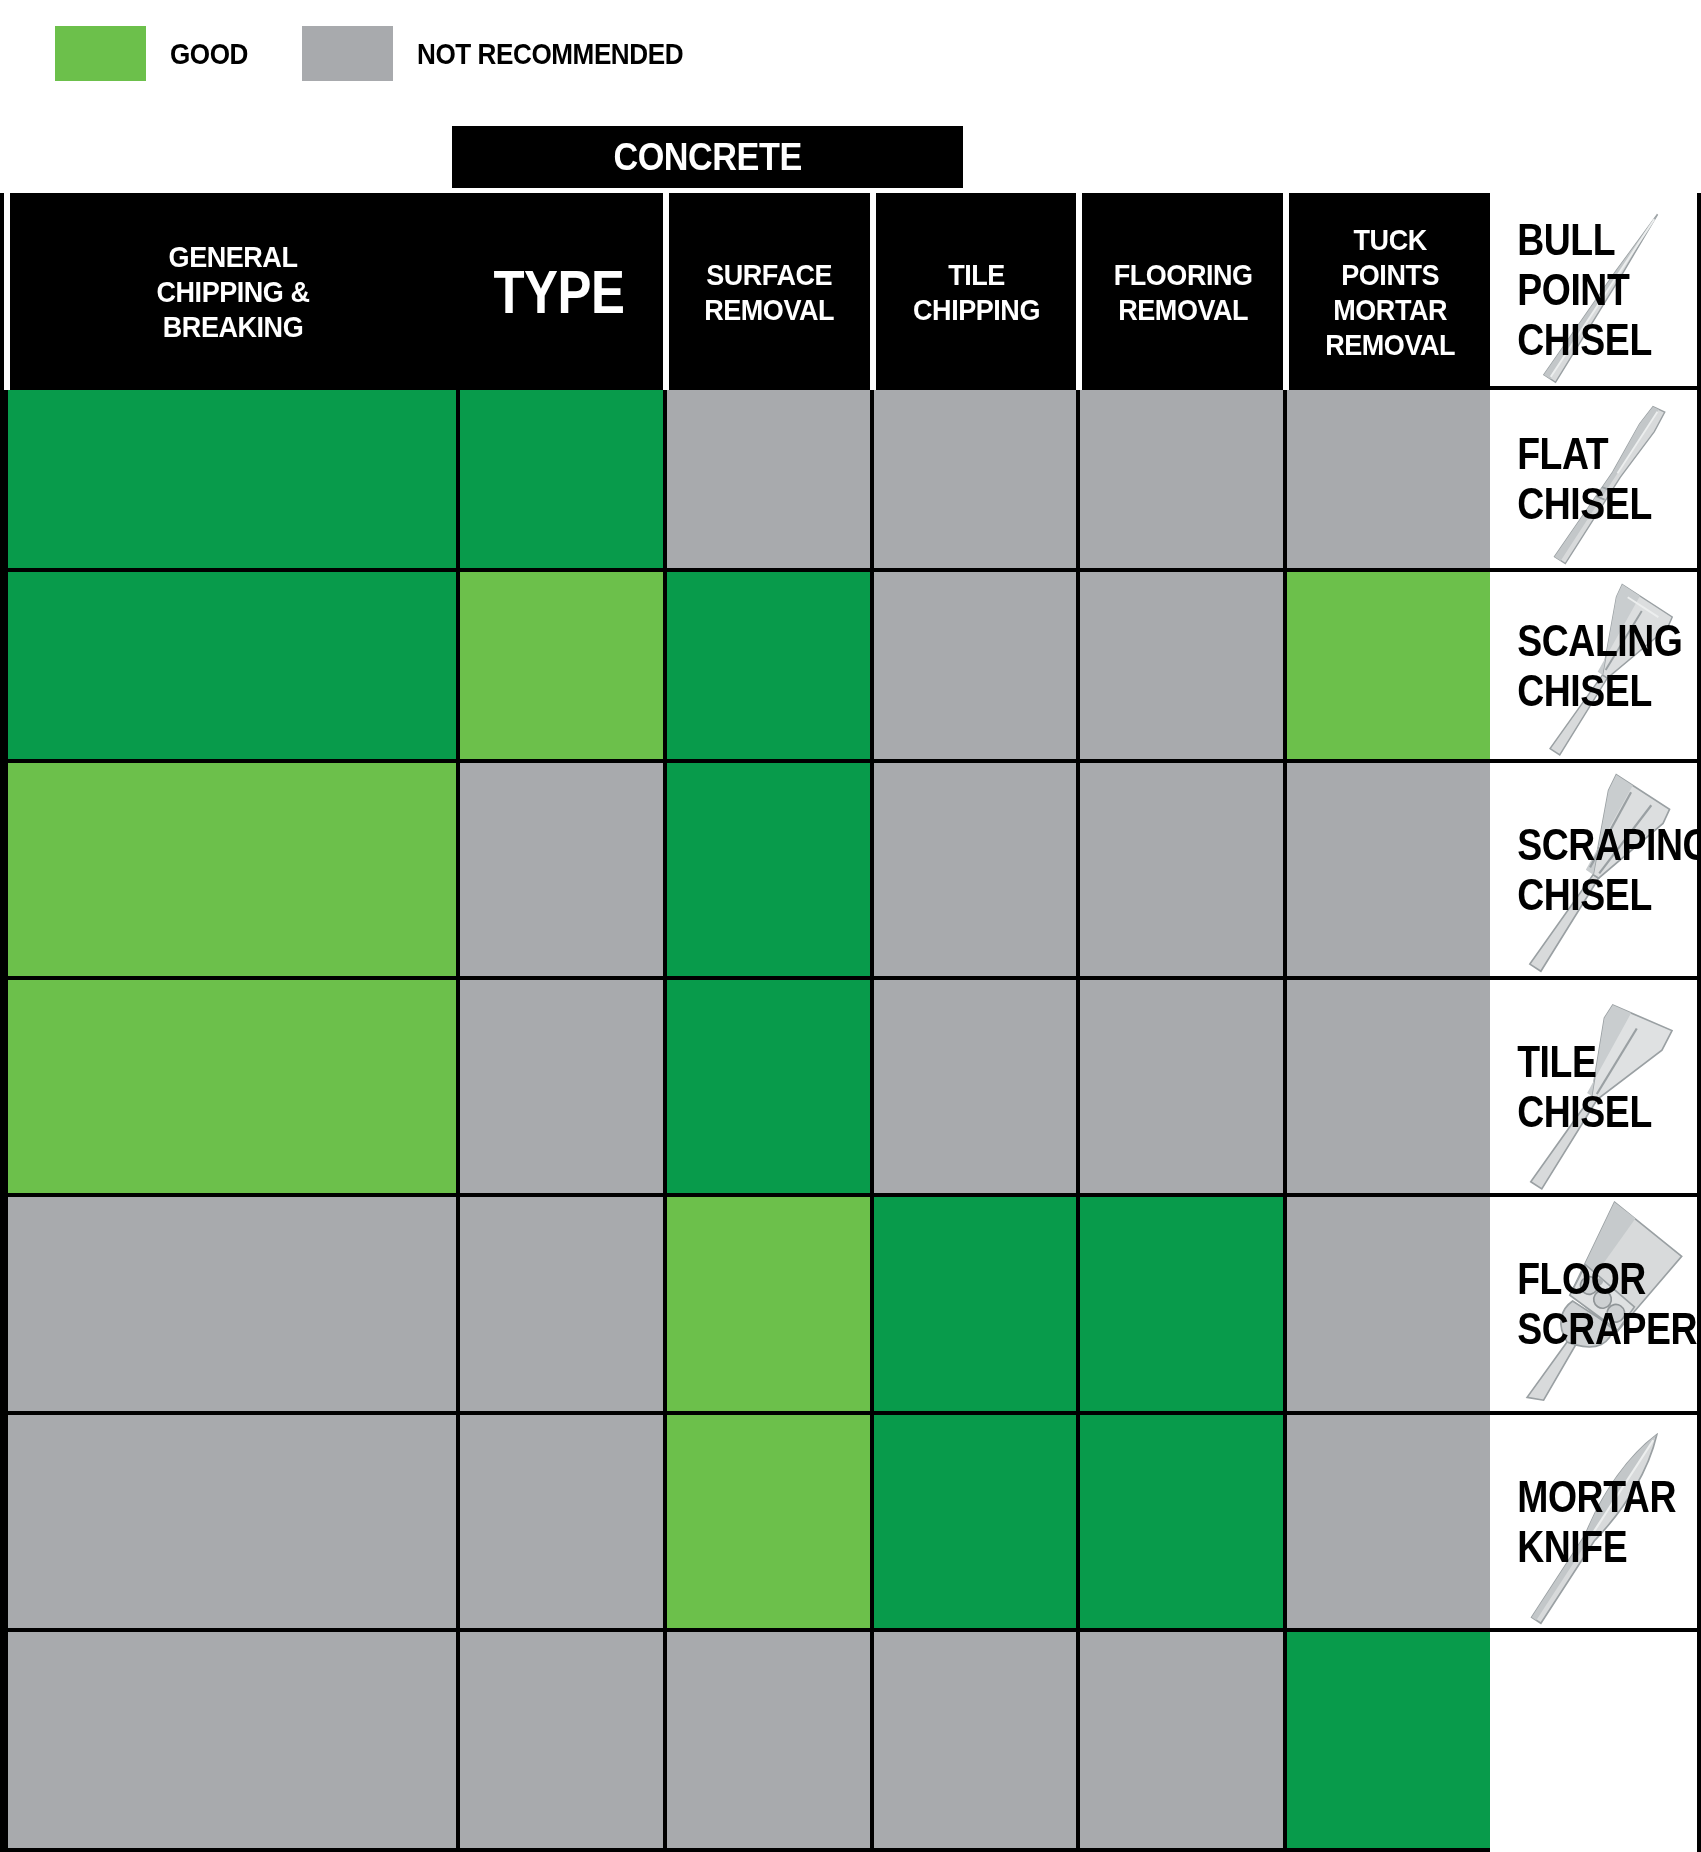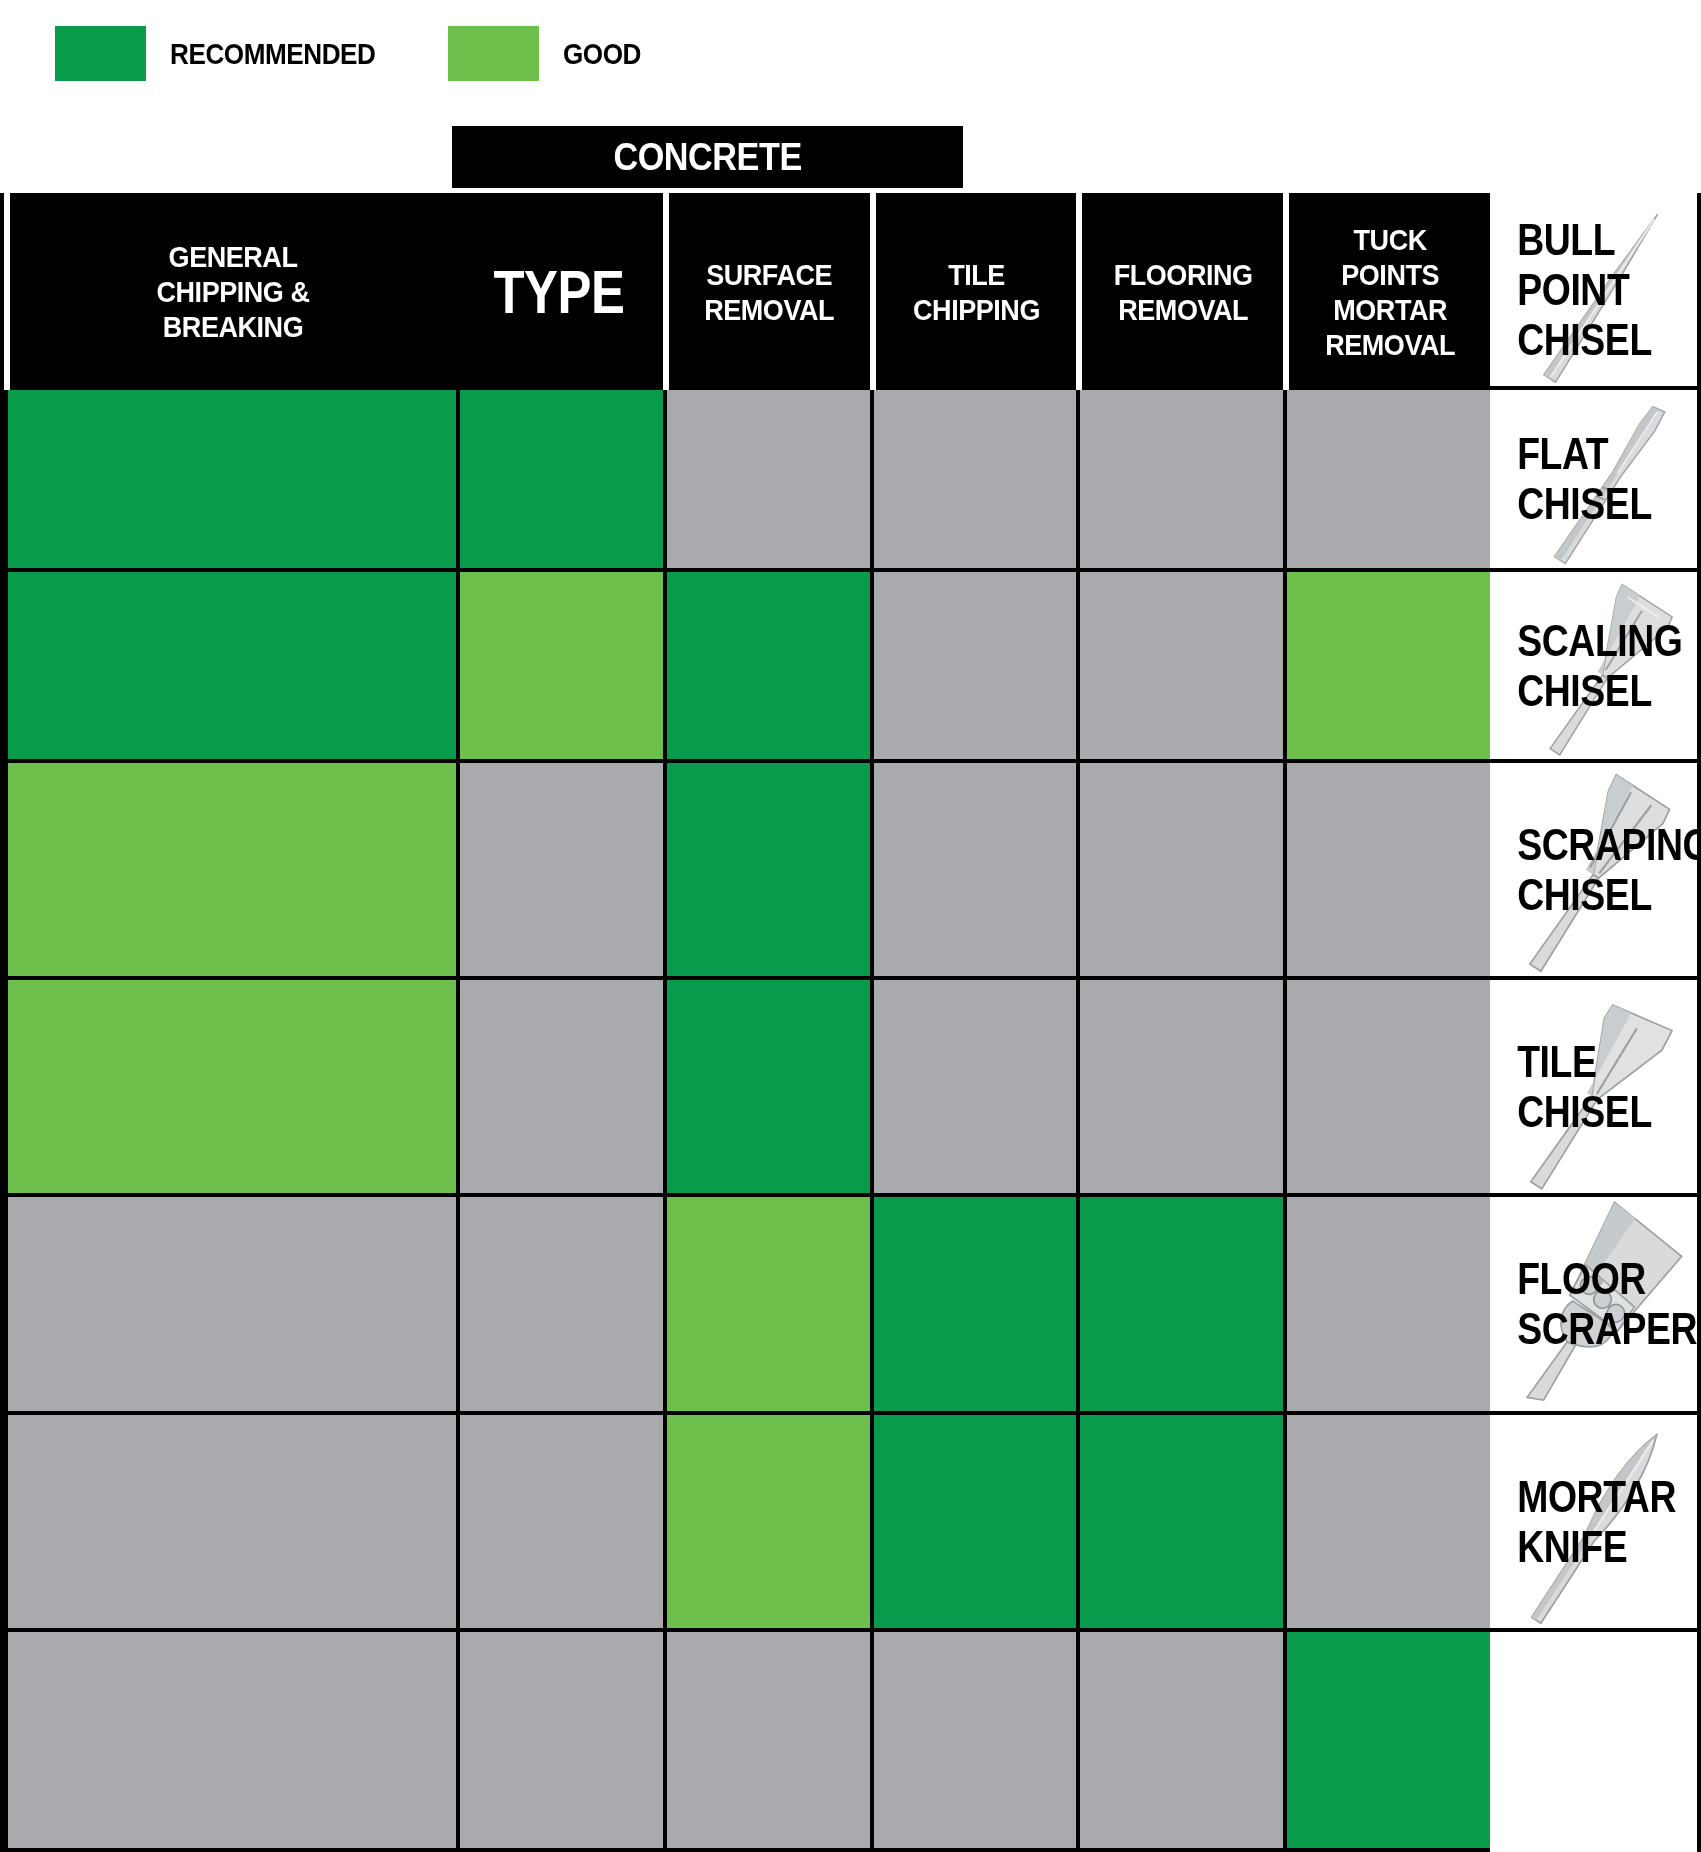--- a/index.html
+++ b/index.html
@@ -79,26 +79,26 @@
   .r-good{background:var(--good,#6CC04B);}
   .r-not_recommended{background:var(--not_recommended,#A8AAAD);}
 </style>
 </head>
 <body>
 
 <div class="page">
 
   <div class="legend">
     <div class="legend-item">
-      <div class="swatch r-recommended"></div>
-      <div class="legend-label">RECOMMENDED</div>
-    </div>
-    <div class="legend-item">
       <div class="swatch r-good"></div>
       <div class="legend-label">GOOD</div>
+    </div>
+    <div class="legend-item">
+      <div class="swatch r-not_recommended"></div>
+      <div class="legend-label">NOT RECOMMENDED</div>
     </div>
   </div>
 
   <div class="banner">
     <div class="banner-text">CONCRETE</div>
   </div>
 
   <div class="grid">
 
     <div class="hcell">

